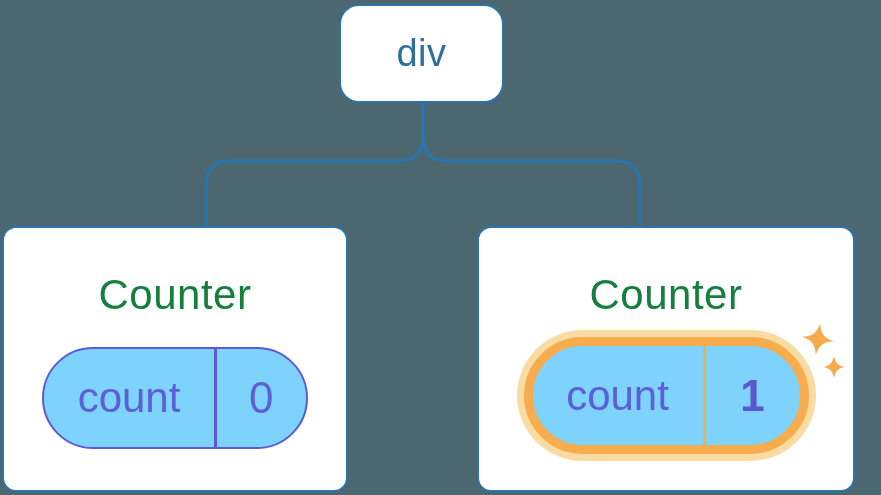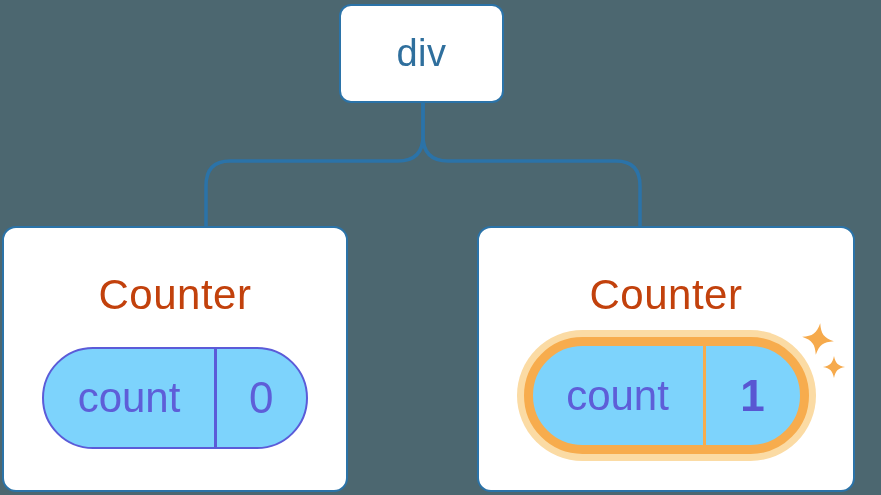--- a/index.html
+++ b/index.html
@@ -19,21 +19,21 @@
     left: 0; top: 0;
     width: 881px; height: 495px;
     pointer-events: none;
   }
   .node-root {
     position: absolute;
     left: 339px; top: 4px;
     width: 165px; height: 99px;
     background: #ffffff;
     border: 2.5px solid #2B73A8;
-    border-radius: 12px;
+    border-radius: 20px;
     box-sizing: border-box;
     display: flex;
     align-items: center;
     justify-content: center;
   }
   .node-root-label {
     color: #2F6F9D;
     font-size: 38px;
     font-weight: 500;
     letter-spacing: 0.5px;
@@ -47,21 +47,21 @@
     border-radius: 14px;
     box-sizing: border-box;
   }
   .card-left  { left: 2px;   width: 346px; }
   .card-right { left: 477px; width: 378px; }
   .card-title {
     margin-top: 46px;
     text-align: center;
     font-size: 42px;
     font-weight: 500;
-    color: #c2410c;
+    color: #15803d;
     line-height: 1;
     letter-spacing: 0.5px;
   }
   
   .pill {
     display: flex;
     align-items: stretch;
     box-sizing: border-box;
     border-radius: 999px;
     background: #7dd3fc;

